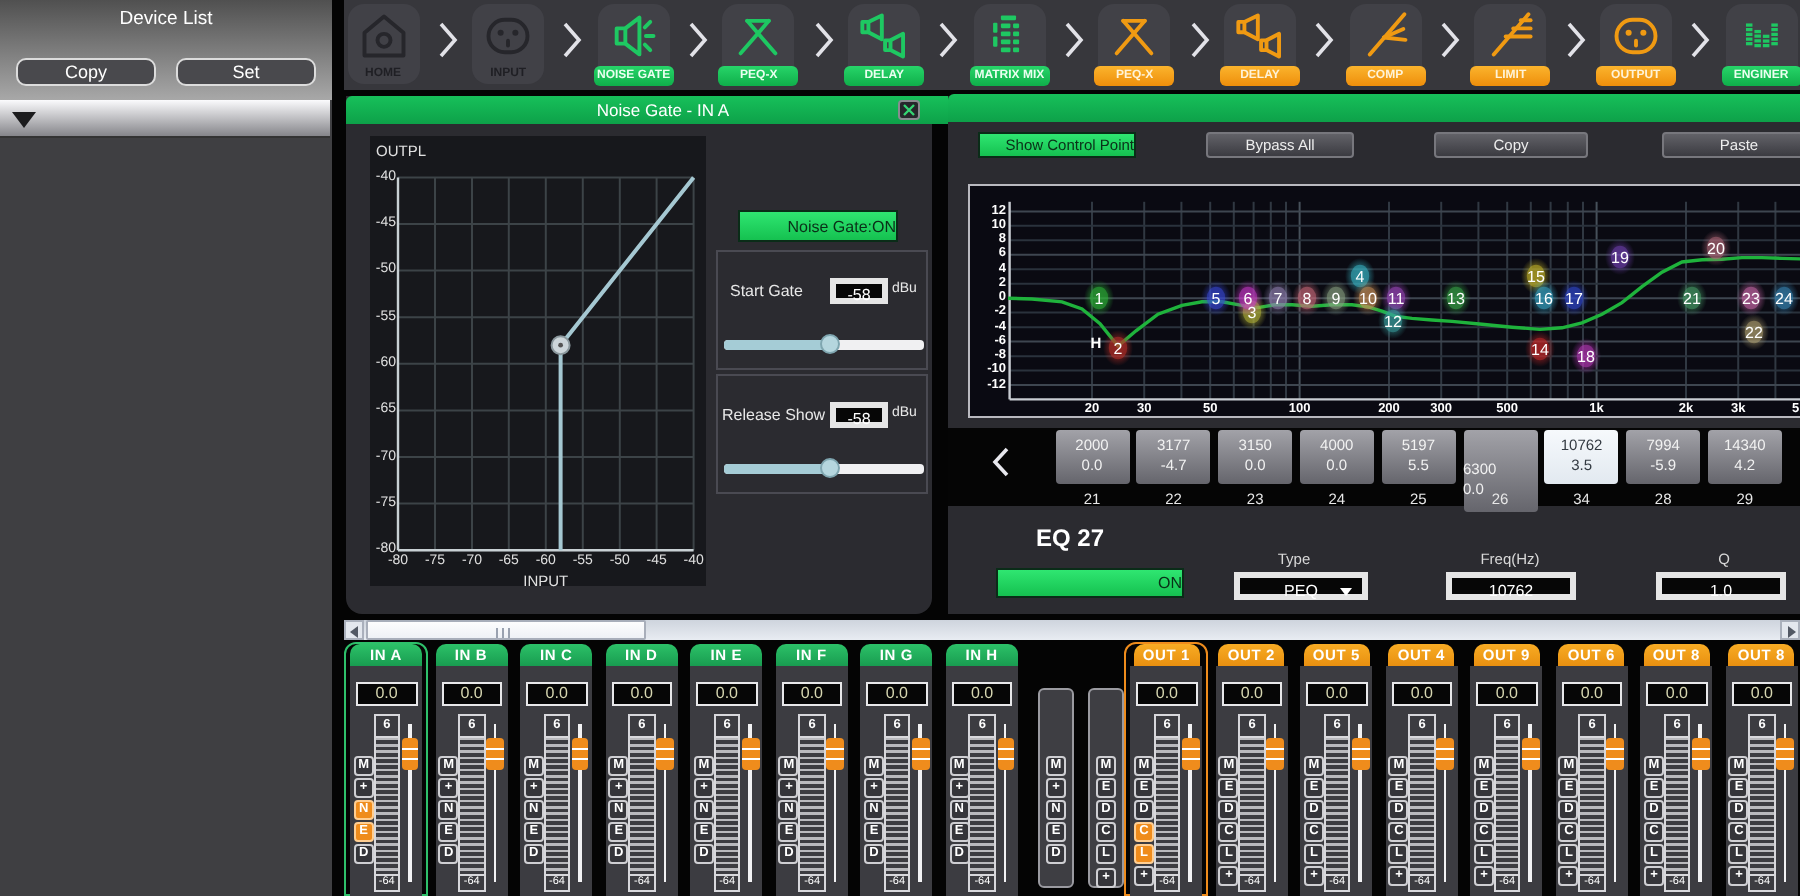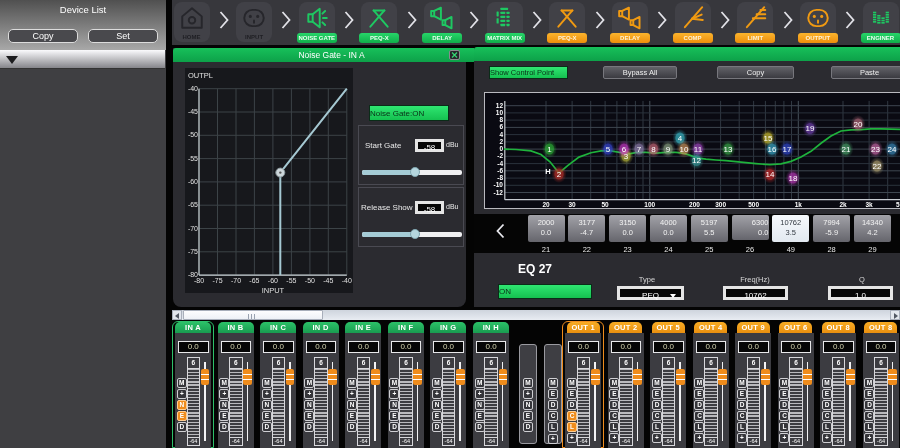--- a/index.html
+++ b/index.html
@@ -1,21 +1,21 @@
 <!DOCTYPE html>
 <html><head><meta charset="utf-8"><style>
 *{box-sizing:border-box;margin:0;padding:0}
 body{width:900px;height:448px;overflow:hidden;position:relative;background:#040404;
  font-family:"Liberation Sans",sans-serif;-webkit-font-smoothing:antialiased}
 .abs{position:absolute}
 .panel{position:absolute;background:#2b2b30;border-radius:0 0 8px 8px}
 .tbar{position:absolute;height:14px;background:linear-gradient(#17c05a,#0da149);
  color:#fff;font-size:8.5px;text-align:center;line-height:14px;border-radius:3px 3px 0 0}
 .gbtn{position:absolute;background:linear-gradient(#2fe671,#15c150);border:1px solid #0a2c18;
- color:#0a3018;text-align:left;font-size:8px}
+ color:#0a3018;text-align:right;font-size:8px}
 .graybtn{position:absolute;background:linear-gradient(#626268,#3b3b41);border:1px solid #77777d;
  border-radius:2px;color:#eee;font-size:7.5px;text-align:center}
 .vbox{position:absolute;background:#060606;border:3px solid #e5e5e5;color:#fff;
  text-align:center;font-size:8px}
 </style></head><body>
 
 <div class="abs" style="left:0;top:0;width:166px;height:448px;background:#3f3f42">
 <div class="abs" style="left:0;top:0;width:166px;height:50px;background:linear-gradient(#505050,#a8a8a8)">
 <div class="abs" style="left:0;top:4px;width:166px;text-align:center;color:#fff;font-size:9.5px">Device List</div>
 <div class="abs" style="left:8px;top:29px;width:70px;height:14px;background:#49494d;border:1px solid #dcdcdc;border-radius:5px;color:#fff;font-size:9px;text-align:center;line-height:12px">Copy</div>
@@ -529,24 +529,24 @@
 <div class="abs" style="left:53.5px;top:0.5px;width:37px;height:27.5px;background:linear-gradient(#a2a2a8,#65656c);border-radius:2px;color:#f2f2f2;font-size:7.5px;text-align:center;line-height:1.45;padding-top:3px">2000<br>0.0</div>
 <div class="abs" style="left:54.0px;top:31px;width:36px;text-align:center;color:#e8e8e8;font-size:7.5px">21</div>
 <div class="abs" style="left:94.3px;top:0.5px;width:37px;height:27.5px;background:linear-gradient(#a2a2a8,#65656c);border-radius:2px;color:#f2f2f2;font-size:7.5px;text-align:center;line-height:1.45;padding-top:3px">3177<br>-4.7</div>
 <div class="abs" style="left:94.8px;top:31px;width:36px;text-align:center;color:#e8e8e8;font-size:7.5px">22</div>
 <div class="abs" style="left:135.1px;top:0.5px;width:37px;height:27.5px;background:linear-gradient(#a2a2a8,#65656c);border-radius:2px;color:#f2f2f2;font-size:7.5px;text-align:center;line-height:1.45;padding-top:3px">3150<br>0.0</div>
 <div class="abs" style="left:135.6px;top:31px;width:36px;text-align:center;color:#e8e8e8;font-size:7.5px">23</div>
 <div class="abs" style="left:175.9px;top:0.5px;width:37px;height:27.5px;background:linear-gradient(#a2a2a8,#65656c);border-radius:2px;color:#f2f2f2;font-size:7.5px;text-align:center;line-height:1.45;padding-top:3px">4000<br>0.0</div>
 <div class="abs" style="left:176.4px;top:31px;width:36px;text-align:center;color:#e8e8e8;font-size:7.5px">24</div>
 <div class="abs" style="left:216.7px;top:0.5px;width:37px;height:27.5px;background:linear-gradient(#a2a2a8,#65656c);border-radius:2px;color:#f2f2f2;font-size:7.5px;text-align:center;line-height:1.45;padding-top:3px">5197<br>5.5</div>
 <div class="abs" style="left:217.2px;top:31px;width:36px;text-align:center;color:#e8e8e8;font-size:7.5px">25</div>
-<div class="abs" style="left:257.5px;top:0.5px;width:37px;height:25px;background:linear-gradient(#a2a2a8,#65656c);border-radius:2px;color:#f2f2f2;font-size:7.5px;text-align:right;line-height:1.45;padding-top:3px">6300<br>0.0</div>
+<div class="abs" style="left:257.5px;top:0.5px;width:37px;height:41px;background:linear-gradient(#a2a2a8,#65656c);border-radius:2px;color:#f2f2f2;font-size:7.5px;text-align:left;line-height:1.45;padding-top:15px">6300<br>0.0</div>
 <div class="abs" style="left:258.0px;top:31px;width:36px;text-align:center;color:#e8e8e8;font-size:7.5px">26</div>
 <div class="abs" style="left:298.3px;top:0.5px;width:37px;height:27.5px;background:linear-gradient(#f6f9fc,#e2e9f0);border-radius:2px;color:#333a42;font-size:7.5px;text-align:center;line-height:1.45;padding-top:3px">10762<br>3.5</div>
-<div class="abs" style="left:298.8px;top:31px;width:36px;text-align:center;color:#e8e8e8;font-size:7.5px">49</div>
+<div class="abs" style="left:298.8px;top:31px;width:36px;text-align:center;color:#e8e8e8;font-size:7.5px">34</div>
 <div class="abs" style="left:339.1px;top:0.5px;width:37px;height:27.5px;background:linear-gradient(#a2a2a8,#65656c);border-radius:2px;color:#f2f2f2;font-size:7.5px;text-align:center;line-height:1.45;padding-top:3px">7994<br>-5.9</div>
 <div class="abs" style="left:339.6px;top:31px;width:36px;text-align:center;color:#e8e8e8;font-size:7.5px">28</div>
 <div class="abs" style="left:379.9px;top:0.5px;width:37px;height:27.5px;background:linear-gradient(#a2a2a8,#65656c);border-radius:2px;color:#f2f2f2;font-size:7.5px;text-align:center;line-height:1.45;padding-top:3px">14340<br>4.2</div>
 <div class="abs" style="left:380.4px;top:31px;width:36px;text-align:center;color:#e8e8e8;font-size:7.5px">29</div>
 </div>
 <div class="abs" style="left:44px;top:214px;color:#fff;font-size:12px;font-weight:bold">EQ 27</div>
 <div class="gbtn" style="left:24px;top:236px;width:94px;height:15px;line-height:14px;font-size:8px">ON</div>
 <div class="abs" style="left:143px;top:227px;width:60px;text-align:center;color:#d8d8d8;font-size:7.5px">Type</div>
 <div class="vbox" style="left:143px;top:238px;width:67px;height:14px;line-height:13px">PEQ<span style="position:absolute;right:5px;top:5px;width:0;height:0;border-left:3.5px solid transparent;border-right:3.5px solid transparent;border-top:4.5px solid #fff"></span></div>
 <div class="abs" style="left:251px;top:227px;width:60px;text-align:center;color:#d8d8d8;font-size:7.5px">Freq(Hz)</div>

